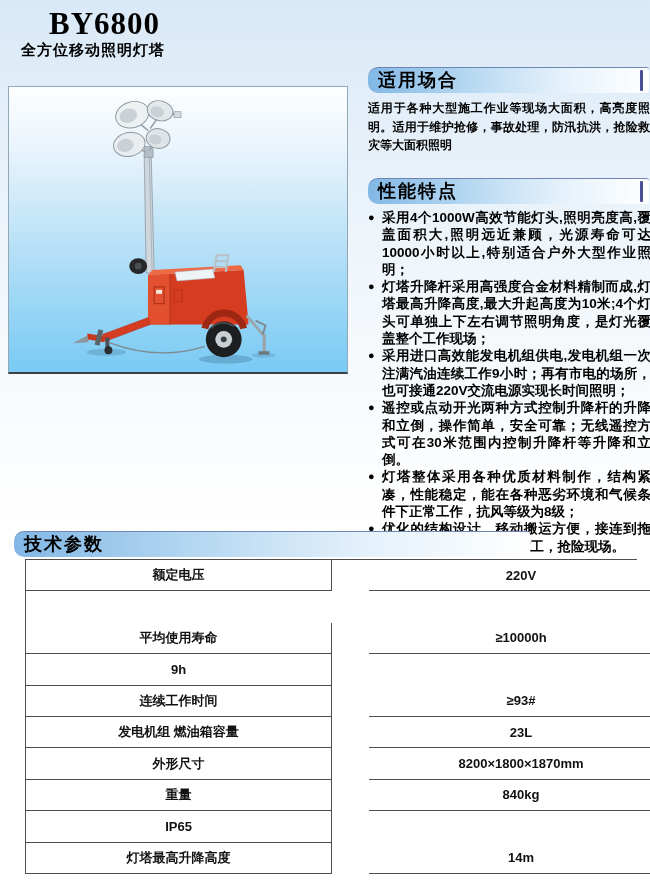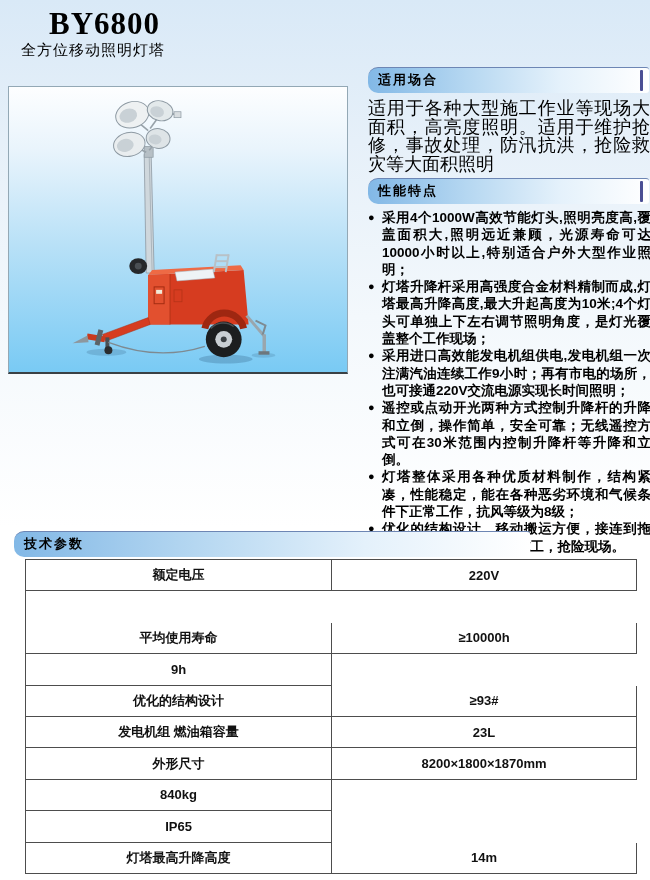--- a/index.html
+++ b/index.html
@@ -12,70 +12,70 @@
     overflow:hidden;
   }
   
   .title{
     position:absolute;left:20px;top:6px;
     font-family:"Liberation Serif",serif;
     font-weight:bold;font-size:31px;letter-spacing:1px;color:#000;margin-left:29px;
   }
   .subtitle{
     position:absolute;left:21px;top:41px;
-    font-size:15px;font-weight:normal;letter-spacing:1px;color:#000;
+    font-size:15px;font-weight:bold;letter-spacing:1px;color:#000;
   }
   
   .photo{
     position:absolute;left:8px;top:86px;width:340px;height:288px;
     background:linear-gradient(180deg,#fdfeff 0%,#e9f4fc 22%,#b9e1f7 55%,#79caf4 100%);
     border:1px solid #93a8b5;
     border-bottom:2px solid #3a4045;
     box-sizing:border-box;
   }
   .photo svg{display:block;width:100%;height:100%;}
   
   .bar{
     position:absolute;height:26px;box-sizing:border-box;
     background:linear-gradient(90deg,#82b8e6 0%,#b5d7f1 35%,#e4f1fb 68%,#ffffff 100%);
     border-radius:10px 3px 3px 10px;
     border-top:1px solid #6d86b4;
   }
   .bar-label{
-    font-size:13px;font-weight:bold;letter-spacing:2px;
+    font-size:18px;font-weight:bold;letter-spacing:2px;
     padding-left:10px;line-height:24px;color:#000;display:block;
   }
   .tick{
     position:absolute;right:6px;top:2px;width:3px;height:21px;
     background:#4b4f94;border-radius:1px;
   }
   .bar-usage{left:368px;top:67px;width:281px;}
   .bar-features{left:368px;top:178px;width:281px;}
   .bar-specs{left:14px;top:531px;width:516px;}
   
   .usage-body{
     position:absolute;left:368px;top:99px;width:282px;
-    font-size:18px;line-height:18.6px;font-weight:normal;
+    font-size:12px;line-height:18.6px;font-weight:bold;
     text-align:justify;color:#000;
   }
   .features-list{
     position:absolute;left:368px;top:209px;width:283px;
     margin:0;padding:0;list-style:none;
     font-size:13.5px;line-height:17.3px;font-weight:600;
     text-align:justify;color:#000;
   }
   .features-list li{display:flex;margin:0;}
   .features-list .marker{flex:none;width:14px;font-size:11px;line-height:17.3px;}
   
   .spec-table{
     position:absolute;left:25px;top:559px;width:612px;
     border-top:1px solid #4d4d4d;border-left:1px solid #4d4d4d;
     box-sizing:border-box;
   }
-  .spec-row{display:grid;grid-template-columns:306px 305px;height:31.4px;}
+  .spec-row{display:grid;grid-template-columns:306px 305px;height:31.4px;gap:37px;}
   .spec-row .cell{
     border-right:1px solid #4d4d4d;border-bottom:1px solid #4d4d4d;
     display:flex;align-items:center;justify-content:center;
     font-size:13px;box-sizing:border-box;padding:0 4px;text-align:center;
   }
   .spec-row .name{font-weight:bold;}
   .spec-row .value{font-weight:bold;}
 </style>
 </head>
 <body>
@@ -209,32 +209,33 @@
     <div class="spec-row">
     </div>
     <div class="spec-row">
       <div class="cell name">平均使用寿命</div>
       <div class="cell value">≥10000h</div>
     </div>
     <div class="spec-row">
       <div class="cell value">9h</div>
     </div>
     <div class="spec-row">
-      <div class="cell name">优化的结构设计</div>
+      <div class="cell name">连续工作时间</div>
       <div class="cell value">≥93#</div>
     </div>
     <div class="spec-row">
       <div class="cell name">发电机组 燃油箱容量</div>
       <div class="cell value">23L</div>
     </div>
     <div class="spec-row">
       <div class="cell name">外形尺寸</div>
       <div class="cell value">8200×1800×1870mm</div>
     </div>
     <div class="spec-row">
+      <div class="cell name">重量</div>
       <div class="cell value">840kg</div>
     </div>
     <div class="spec-row">
       <div class="cell value">IP65</div>
     </div>
     <div class="spec-row">
       <div class="cell name">灯塔最高升降高度</div>
       <div class="cell value">14m</div>
     </div>
   </div>

